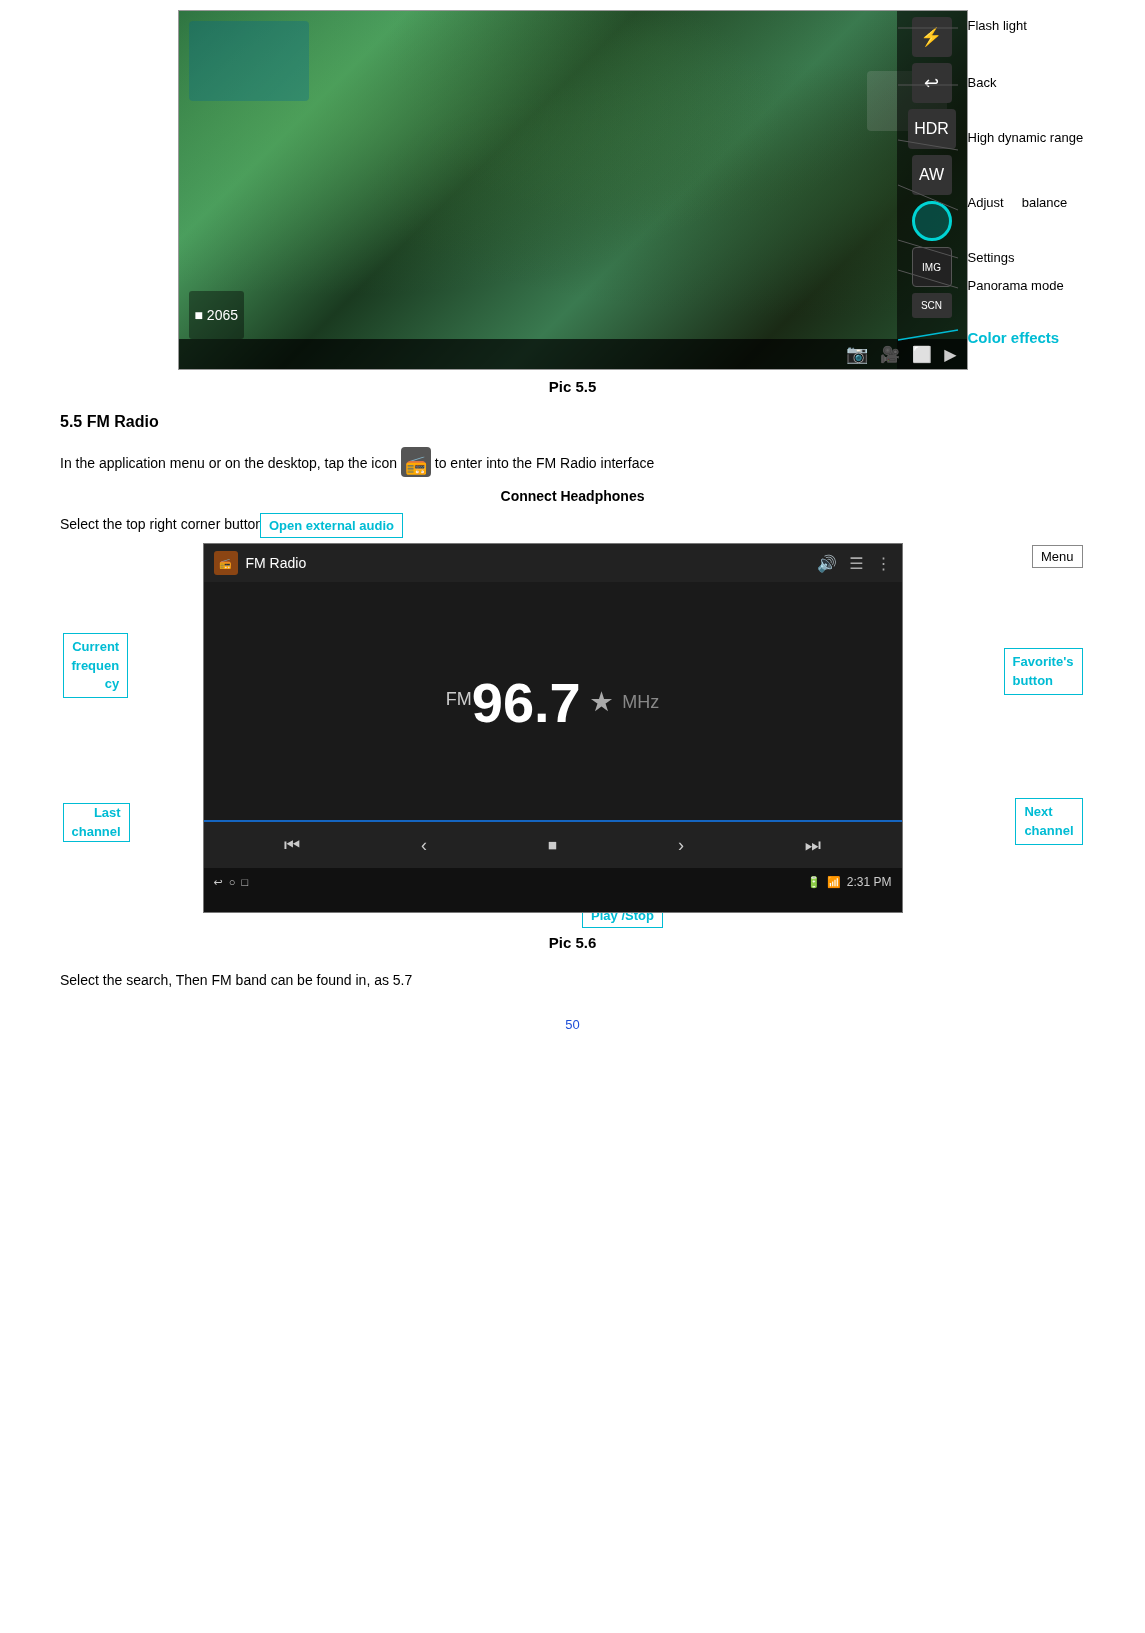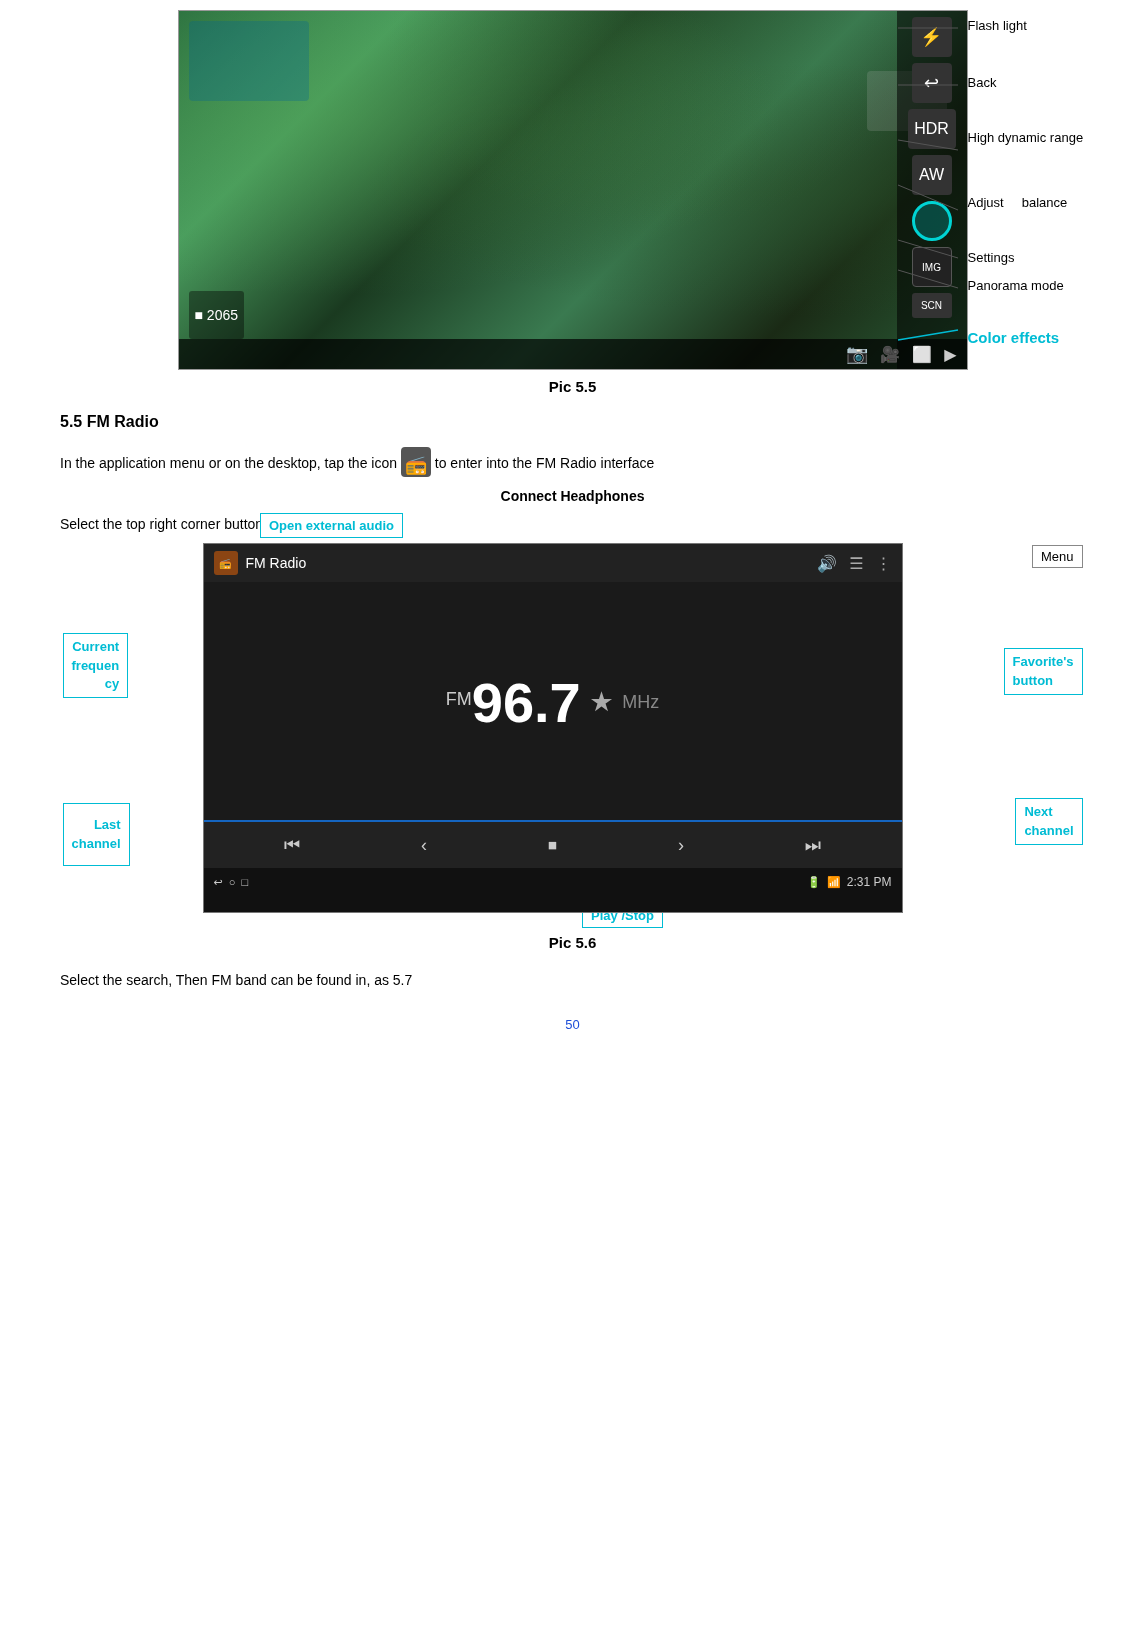--- a/index.html
+++ b/index.html
@@ -371,21 +371,21 @@
 
   <div class="fm-outer">
     <div style="display:flex;justify-content:center;">
 
       <div style="width:130px;padding-top:80px;position:relative;margin-right:10px;text-align:right;">
 
         <div style="position:absolute;top:90px;left:0;border:1.5px solid #00bcd4;padding:4px 8px;background:#fff;">
           <div style="color:#00bcd4;font-size:13px;font-weight:bold;line-height:1.4;">Current<br>frequen<br>cy</div>
         </div>
 
-        <div style="position:absolute;top:260px;left:0;border:1.5px solid #00bcd4;padding:12px 8px;background:#fff;">
+        <div style="position:absolute;top:260px;left:0;border:1.5px solid #00bcd4;padding:0 8px;background:#fff;">
           <div style="color:#00bcd4;font-size:13px;font-weight:bold;line-height:1.4;">Last<br>channel</div>
         </div>
       </div>
 
       <div style="position:relative;">
         <div class="fm-screenshot">
 
           <div class="fm-top-bar">
             <div class="fm-radio-icon">📻</div>
             <div class="fm-title">FM Radio</div>

